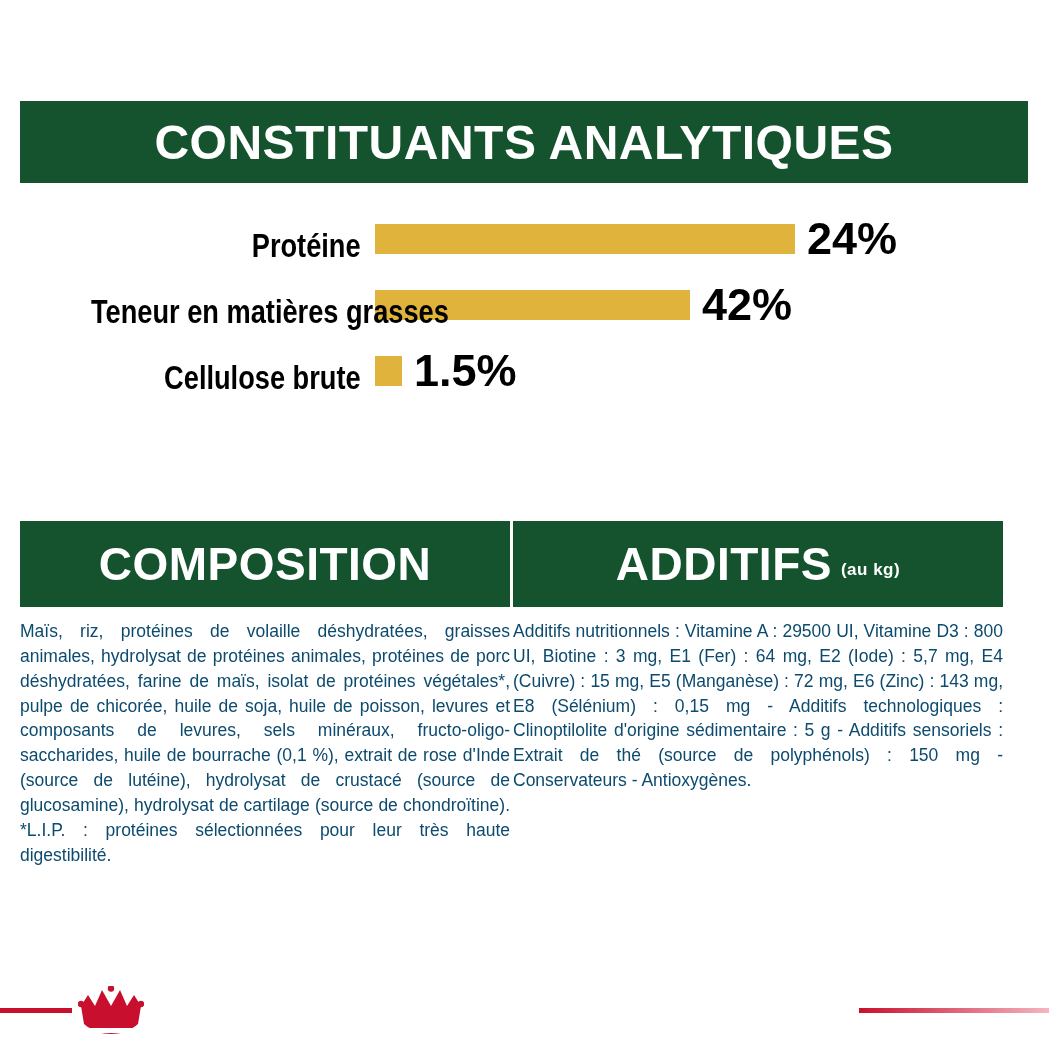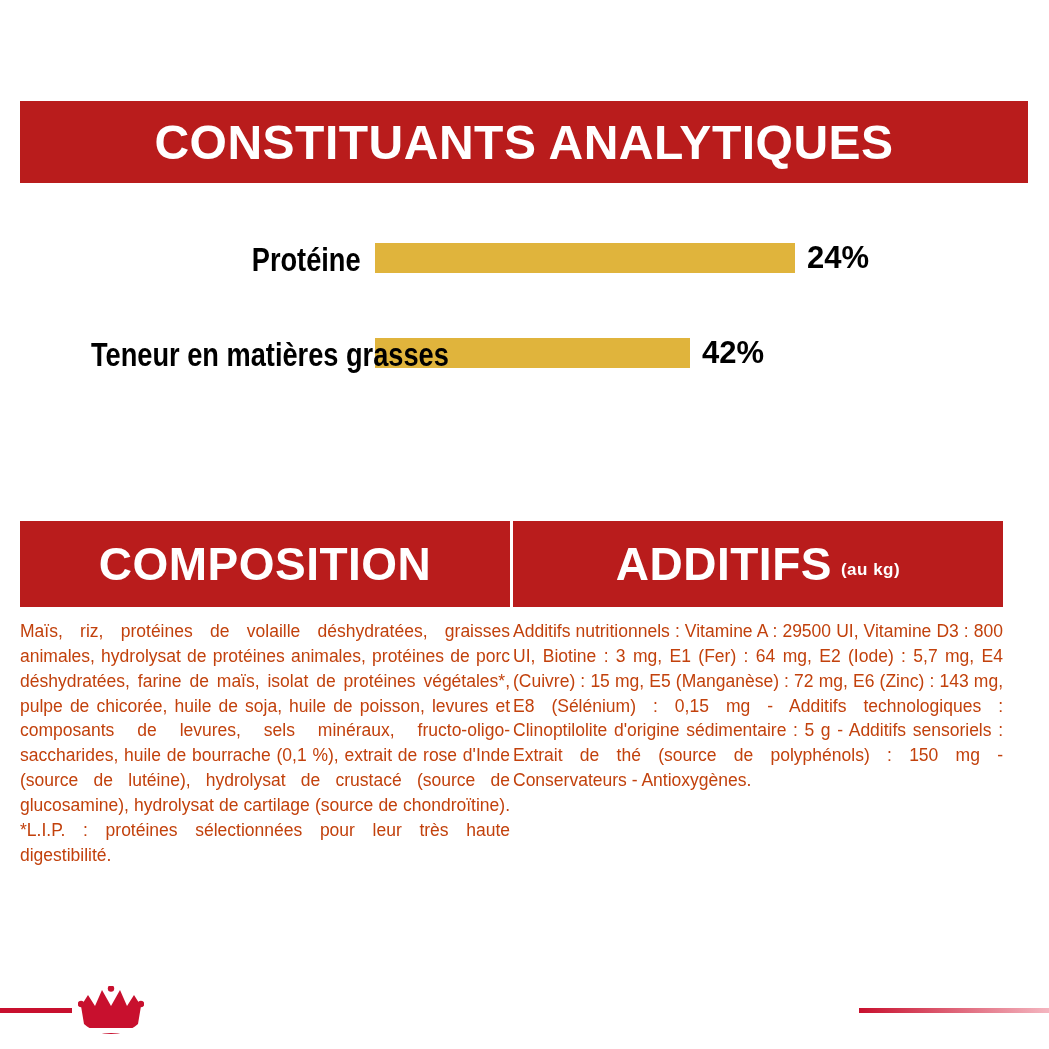--- a/index.html
+++ b/index.html
@@ -18,21 +18,21 @@
 
   .page {
     position: relative;
     width: 1049px;
     height: 1049px;
     box-sizing: border-box;
   }
 
   
   .band {
-    background: #b91c1c;
+    background: #14532d;
     color: #ffffff;
     text-align: center;
     font-weight: bold;
     letter-spacing: 0.5px;
   }
 
   .analytical-band {
     position: absolute;
     left: 20px;
     top: 101px;
@@ -46,24 +46,23 @@
 
   .chart {
     position: absolute;
     left: 20px;
     top: 205px;
     width: 1008px;
     height: 200px;
   }
   .chart-row {
     display: flex;
-    align-items: flex-start;
+    align-items: flex-end;
     height: 60px;
     margin-bottom: 6px;
-    margin-top: 35px;
   }
   .chart-label {
     width: 355px;
     text-align: right;
     padding-right: 18px;
     box-sizing: border-box;
     font-size: 34px;
     font-weight: bold;
     font-family: "Liberation Sans Narrow", "Liberation Sans", sans-serif;
     transform: scaleX(0.80);
@@ -74,21 +73,21 @@
   .chart-bar-wrap {
     display: flex;
     align-items: center;
     flex: 1;
   }
   .chart-bar {
     background: #e0b43c;
     height: 30px;
   }
   .chart-value {
-    font-size: 31px;
+    font-size: 45px;
     font-weight: bold;
     margin-left: 12px;
     white-space: nowrap;
     color: #000;
   }
 
   
   .col {
     position: absolute;
     top: 521px;
@@ -111,21 +110,21 @@
     margin-left: 9px;
     position: relative;
     top: 6px;
   }
 
   .col-text {
     margin-top: 12px;
     font-size: 17.5px;
     line-height: 1.42;
     text-align: justify;
-    color: #c2410c;
+    color: #0c4a6e;
     font-family: "Liberation Sans", sans-serif;
   }
 
   
   .footer {
     position: absolute;
     left: 0;
     top: 994px;
     width: 1049px;
     height: 55px;
@@ -166,20 +165,27 @@
     </div>
 
     <div class="chart-row">
       <div class="chart-label">Teneur en matières grasses</div>
       <div class="chart-bar-wrap">
         <div class="chart-bar" style="width:315px"></div>
         <div class="chart-value">42%</div>
       </div>
     </div>
 
+    <div class="chart-row">
+      <div class="chart-label">Cellulose brute</div>
+      <div class="chart-bar-wrap">
+        <div class="chart-bar" style="width:27px"></div>
+        <div class="chart-value">1.5%</div>
+      </div>
+    </div>
 
   </div>
 
   <div class="col col-left">
     <div class="band col-band">COMPOSITION</div>
     <div class="col-text">Maïs, riz, protéines de volaille déshydratées, graisses animales, hydrolysat de protéines animales, protéines de porc déshydratées, farine de maïs, isolat de protéines végétales*, pulpe de chicorée, huile de soja, huile de poisson, levures et composants de levures, sels minéraux, fructo-oligo-saccharides, huile de bourrache (0,1 %), extrait de rose d'Inde (source de lutéine), hydrolysat de crustacé (source de glucosamine), hydrolysat de cartilage (source de chondroïtine). *L.I.P. : protéines sélectionnées pour leur très haute digestibilité.</div>
   </div>
 
   <div class="col col-right">
     <div class="band col-band">

